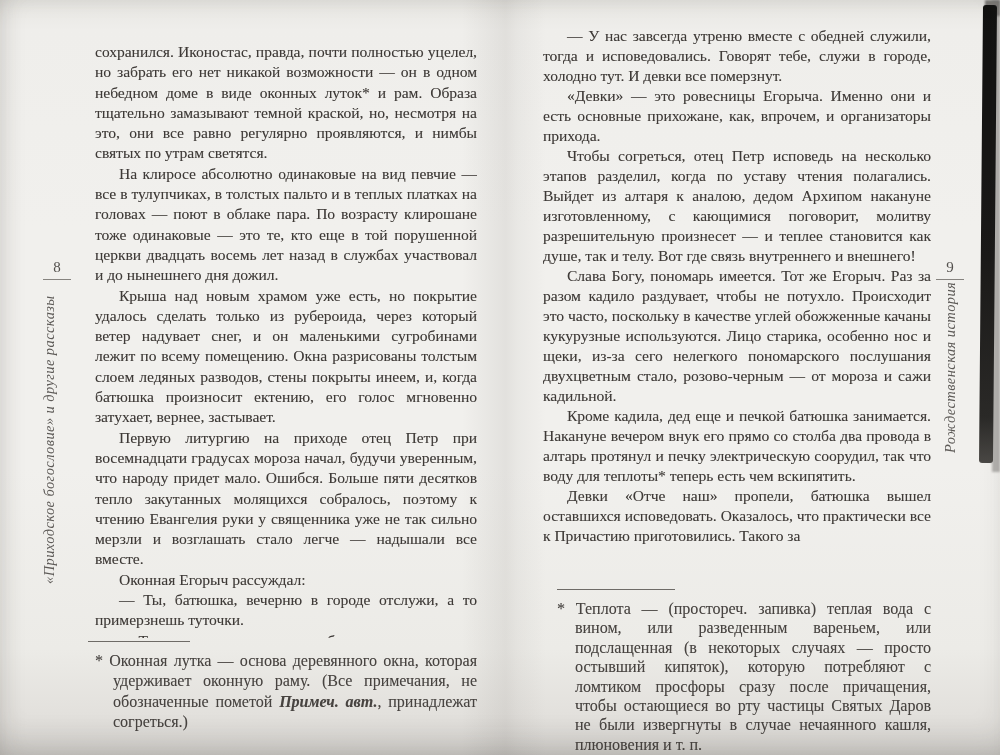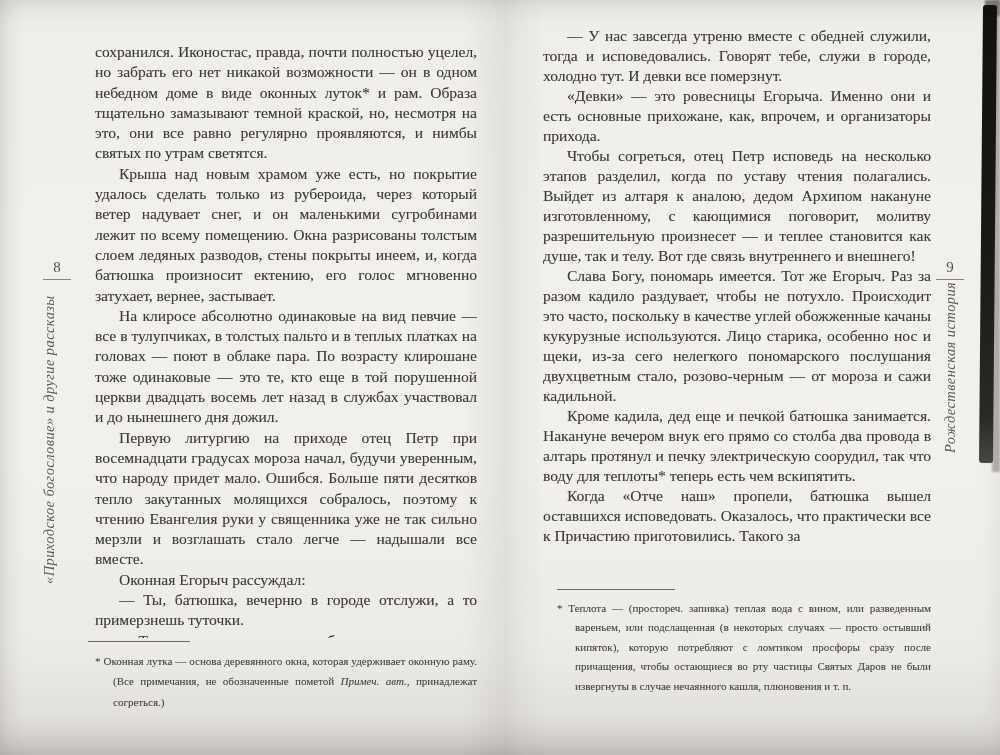--- a/index.html
+++ b/index.html
@@ -38,29 +38,29 @@
 
   
   .col{position:absolute;color:#3e3a37;font-size:15.5px;text-align:justify;overflow:hidden;
        text-shadow:.2px .2px .6px rgba(62,58,54,.35);}
   .col p{margin:0;text-indent:24px;}
   .col-left{left:95px;top:26px;width:382px;height:612px;line-height:20.3px;}
   .col-left p:first-child{text-indent:0;margin-top:16px;}
   .col-right{left:543px;top:26px;width:388px;height:562px;line-height:20px;}
 
   
-  .footnote{position:absolute;color:#474340;font-size:11px;text-align:justify;
+  .footnote{position:absolute;color:#474340;font-size:16px;text-align:justify;
             text-shadow:.2px .2px .5px rgba(70,66,62,.3);}
   .fn-left{left:95px;top:641px;width:382px;line-height:20.4px;}
   .fn-right{left:557px;top:589px;width:374px;line-height:19.4px;}
   .fn-rule{height:1px;background:#6e6b67;margin:0 0 9px 0;}
   .fn-left .fn-rule{width:102px;margin-left:-7px;}
   .fn-right .fn-rule{width:118px;}
   .fn-text{margin:0;padding-left:18px;text-indent:-18px;}
-  .fn-text i{font-style:italic;}
+  .fn-text i{font-style:italic;font-weight:bold;}
 
   
   .page-number{position:absolute;width:28px;text-align:center;color:#53504d;font-size:15px;
                padding-bottom:3px;border-bottom:1px solid #86837f;}
   .pn-left{left:43px;top:259px;}
   .pn-right{left:936px;top:259px;}
   .running-title{
     position:absolute;white-space:nowrap;font-style:italic;font-size:14.5px;
     color:#5d5a57;letter-spacing:.4px;
     transform:rotate(-90deg);transform-origin:0 0;
@@ -76,43 +76,43 @@
   <div class="gutter-shade"></div>
   <div class="edge-band"></div>
   <div class="edge-corner"></div>
   <div class="edge-strip"></div>
 
   <div class="page-number pn-left">8</div>
   <div class="running-title rt-left">«Приходское богословие» и другие рассказы</div>
 
   <div class="col col-left">
       <p class="para">сохранился. Иконостас, правда, почти полностью уцелел, но забрать его нет никакой возможности — он в одном небедном доме в виде оконных луток* и рам. Образа тщательно замазывают темной краской, но, несмотря на это, они все равно регулярно проявляются, и нимбы святых по утрам светятся.</p>
+      <p class="para">На клиросе абсолютно одинаковые на вид певчие — все в тулупчиках, в толстых пальто и в теплых платках на головах — поют в облаке пара. По возрасту клирошане тоже одинаковые — это те, кто еще в той порушенной церкви двадцать восемь лет назад в службах участвовал и до нынешнего дня дожил.</p>
       <p class="para">Крыша над новым храмом уже есть, но покрытие удалось сделать только из рубероида, через который ветер надувает снег, и он маленькими сугробинами лежит по всему помещению. Окна разрисованы толстым слоем ледяных разводов, стены покрыты инеем, и, когда батюшка произносит ектению, его голос мгновенно затухает, вернее, застывает.</p>
-      <p class="para">На клиросе абсолютно одинаковые на вид певчие — все в тулупчиках, в толстых пальто и в теплых платках на головах — поют в облаке пара. По возрасту клирошане тоже одинаковые — это те, кто еще в той порушенной церкви двадцать восемь лет назад в службах участвовал и до нынешнего дня дожил.</p>
       <p class="para">Первую литургию на приходе отец Петр при восемнадцати градусах мороза начал, будучи уверенным, что народу придет мало. Ошибся. Больше пяти десятков тепло закутанных молящихся собралось, поэтому к чтению Евангелия руки у священника уже не так сильно мерзли и возглашать стало легче — надышали все вместе.</p>
       <p class="para">Оконная Егорыч рассуждал:</p>
       <p class="para">— Ты, батюшка, вечерню в городе отслужи, а то примерзнешь туточки.</p>
       <p class="para">— Так с вечера электрическую бы...</p>
     </div>
 
   <div class="footnote fn-left">
     <div class="fn-rule"></div>
     <p class="fn-text"><span>* Оконная лутка — основа деревянного окна, которая удерживает оконную раму. (Все примечания, не обозначенные пометой </span><i>Примеч. авт.</i><span>, принадлежат согреться.)</span></p>
   </div>
 
   <div class="page-number pn-right">9</div>
   <div class="running-title rt-right">Рождественская история</div>
 
   <div class="col col-right">
       <p class="para">— У нас завсегда утреню вместе с обедней служили, тогда и исповедовались. Говорят тебе, служи в городе, холодно тут. И девки все померзнут.</p>
       <p class="para">«Девки» — это ровесницы Егорыча. Именно они и есть основные прихожане, как, впрочем, и организаторы прихода.</p>
       <p class="para">Чтобы согреться, отец Петр исповедь на несколько этапов разделил, когда по уставу чтения полагались. Выйдет из алтаря к аналою, дедом Архипом накануне изготовленному, с кающимися поговорит, молитву разрешительную произнесет — и теплее становится как душе, так и телу. Вот где связь внутреннего и внешнего!</p>
       <p class="para">Слава Богу, пономарь имеется. Тот же Егорыч. Раз за разом кадило раздувает, чтобы не потухло. Происходит это часто, поскольку в качестве углей обожженные качаны кукурузные используются. Лицо старика, особенно нос и щеки, из-за сего нелегкого пономарского послушания двухцветным стало, розово-черным — от мороза и сажи кадильной.</p>
       <p class="para">Кроме кадила, дед еще и печкой батюшка занимается. Накануне вечером внук его прямо со столба два провода в алтарь протянул и печку электрическую соорудил, так что воду для теплоты* теперь есть чем вскипятить.</p>
-      <p class="para">Когда «Отче наш» пропели, батюшка вышел оставшихся исповедовать. Оказалось, что практически все к Причастию приготовились. Такого за</p>
+      <p class="para">Девки «Отче наш» пропели, батюшка вышел оставшихся исповедовать. Оказалось, что практически все к Причастию приготовились. Такого за</p>
     </div>
 
   <div class="footnote fn-right">
     <div class="fn-rule"></div>
     <p class="fn-text">* Теплота — (простореч. запивка) теплая вода с вином, или разведенным вареньем, или подслащенная (в некоторых случаях — просто остывший кипяток), которую потребляют с ломтиком просфоры сразу после причащения, чтобы остающиеся во рту частицы Святых Даров не были извергнуты в случае нечаянного кашля, плюновения и т. п.</p>
   </div>
 
 </div>
 
 </body></html>

